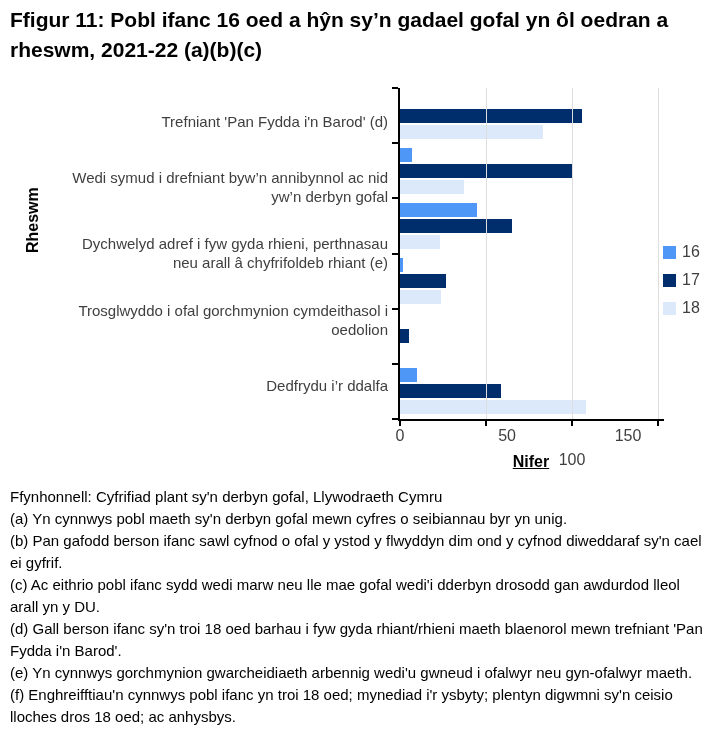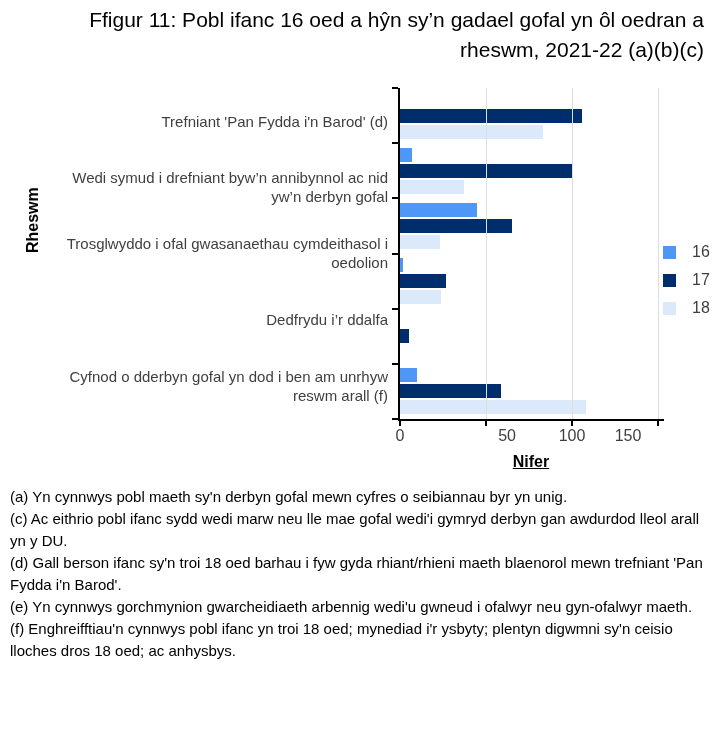--- a/index.html
+++ b/index.html
@@ -2,21 +2,21 @@
 <html><head>
 <meta charset="utf-8">
 <style>
   html,body{margin:0;padding:0;background:#fff;}
   .page{
     position:relative;width:712px;height:751px;background:#ffffff;
     font-family:"Liberation Sans", sans-serif;color:#000;overflow:hidden;
   }
   .title{
     position:absolute;left:10px;top:5px;width:694px;margin:0;
-    font-size:21px;font-weight:normal;line-height:30px;color:#000;text-align:right;
+    font-size:21px;font-weight:bold;line-height:30px;color:#000;
   }
   
   .ylabel{
     position:absolute;left:24px;top:253px;
     transform:rotate(-90deg);transform-origin:left top;
     font-size:16px;font-weight:bold;color:#000;white-space:nowrap;
   }
   .cat-labels{
     position:absolute;left:64px;top:88px;width:330px;height:331px;
     display:flex;flex-direction:column;justify-content:flex-end;
@@ -42,42 +42,42 @@
   }
   .xlabel{
     position:absolute;left:400px;top:453px;width:262px;text-align:center;
     font-size:16px;font-weight:bold;color:#000;text-decoration:underline;
   }
   .rows{position:absolute;left:0;top:0;right:0;bottom:0;display:flex;flex-direction:column;}
   .bar-row{flex:1;display:flex;flex-direction:column;justify-content:center;gap:2px;}
   .bar{height:14px;width:0;}
   
   .legend{position:absolute;left:663px;top:243px;display:flex;flex-direction:column;gap:10px;}
-  .legend-item{display:flex;align-items:center;gap:16px;}
+  .legend-item{display:flex;align-items:center;gap:6px;}
   .legend-swatch{width:13px;height:13px;flex:0 0 13px;}
   .legend-label{font-size:16px;color:#3f3f3f;}
   
   .footnotes{position:absolute;left:10px;top:486px;width:700px;}
   .footnotes p{margin:0;font-size:15px;line-height:22px;color:#000;}
 </style>
 </head>
 <body>
 
 <div class="page">
 
   <h1 class="title">Ffigur 11: Pobl ifanc 16 oed a hŷn sy’n gadael gofal yn ôl oedran a rheswm, 2021-22 (a)(b)(c)</h1>
 
   <div class="ylabel">Rheswm</div>
 
   <div class="cat-labels" id="cat-labels">
       <div class="cat-cell">Trefniant 'Pan Fydda i'n Barod' (d)</div>
       <div class="cat-cell">Wedi symud i drefniant byw’n annibynnol ac nid yw’n derbyn gofal</div>
-      <div class="cat-cell">Trosglwyddo i ofal gwasanaethau cymdeithasol i oedolion</div>
+      <div class="cat-cell">Dychwelyd adref i fyw gyda rhieni, perthnasau neu arall â chyfrifoldeb rhiant (e)</div>
+      <div class="cat-cell">Trosglwyddo i ofal gorchmynion cymdeithasol i oedolion</div>
       <div class="cat-cell">Dedfrydu i’r ddalfa</div>
-      <div class="cat-cell">Cyfnod o dderbyn gofal yn dod i ben am unrhyw reswm arall (f)</div>
     </div>
 
   <div class="axis-y"></div>
   <div class="axis-x"></div>
 
   <div class="plot" id="plot">
     <div class="rows" id="rows">
         <div class="bar-row">
           <div class="bar" style="width: 0px; background: rgb(78, 151, 247);"></div>
           <div class="bar" style="width: 182px; background: rgb(0, 45, 107);"></div>
@@ -113,21 +113,21 @@
       <div class="gridline" style="left: 172px;"></div>
       <div class="gridline" style="left: 258px;"></div>
     </div>
 
   <div id="ticks">
       <div class="xtick" style="left: 399px;"></div>
       <div class="xtick-label" style="left: 400px;">0</div>
       <div class="xtick" style="left: 485px;"></div>
       <div class="xtick-label" style="left: 486px; text-align: right;">50</div>
       <div class="xtick" style="left: 571px;"></div>
-      <div class="xtick-label" style="left: 572px;">100</div>
+      <div class="xtick-label" style="left: 572px; margin-top: 24px;">100</div>
       <div class="xtick" style="left: 657px;"></div>
       <div class="xtick-label" style="left: 628px; text-align: center;">150</div>
       <div class="ytick" style="top: 87px;"></div>
       <div class="ytick" style="top: 142px;"></div>
       <div class="ytick" style="top: 197px;"></div>
       <div class="ytick" style="top: 253px;"></div>
       <div class="ytick" style="top: 308px;"></div>
       <div class="ytick" style="top: 363px;"></div>
       <div class="ytick" style="top: 418px;"></div>
     </div>
@@ -143,20 +143,22 @@
         <span class="legend-swatch" style="background: rgb(0, 45, 107);"></span>
         <span class="legend-label">17</span>
       </div>
       <div class="legend-item">
         <span class="legend-swatch" style="background: rgb(220, 233, 251);"></span>
         <span class="legend-label">18</span>
       </div>
     </div>
 
   <div class="footnotes">
+    <p>Ffynhonnell: Cyfrifiad plant sy'n derbyn gofal, Llywodraeth Cymru</p>
     <p>(a) Yn cynnwys pobl maeth sy'n derbyn gofal mewn cyfres o seibiannau byr yn unig.</p>
-    <p>(c) Ac eithrio pobl ifanc sydd wedi marw neu lle mae gofal wedi'i gymryd derbyn gan awdurdod lleol arall yn y DU.</p>
+    <p>(b) Pan gafodd berson ifanc sawl cyfnod o ofal y ystod y flwyddyn dim ond y cyfnod diweddaraf sy'n cael ei gyfrif.</p>
+    <p>(c) Ac eithrio pobl ifanc sydd wedi marw neu lle mae gofal wedi'i dderbyn drosodd gan awdurdod lleol arall yn y DU.</p>
     <p>(d) Gall berson ifanc sy'n troi 18 oed barhau i fyw gyda rhiant/rhieni maeth blaenorol mewn trefniant 'Pan Fydda i'n Barod'.</p>
     <p>(e) Yn cynnwys gorchmynion gwarcheidiaeth arbennig wedi'u gwneud i ofalwyr neu gyn-ofalwyr maeth.</p>
     <p>(f) Enghreifftiau'n cynnwys pobl ifanc yn troi 18 oed; mynediad i'r ysbyty; plentyn digwmni sy'n ceisio lloches dros 18 oed; ac anhysbys.</p>
   </div>
 
 </div>
 
 </body></html>

